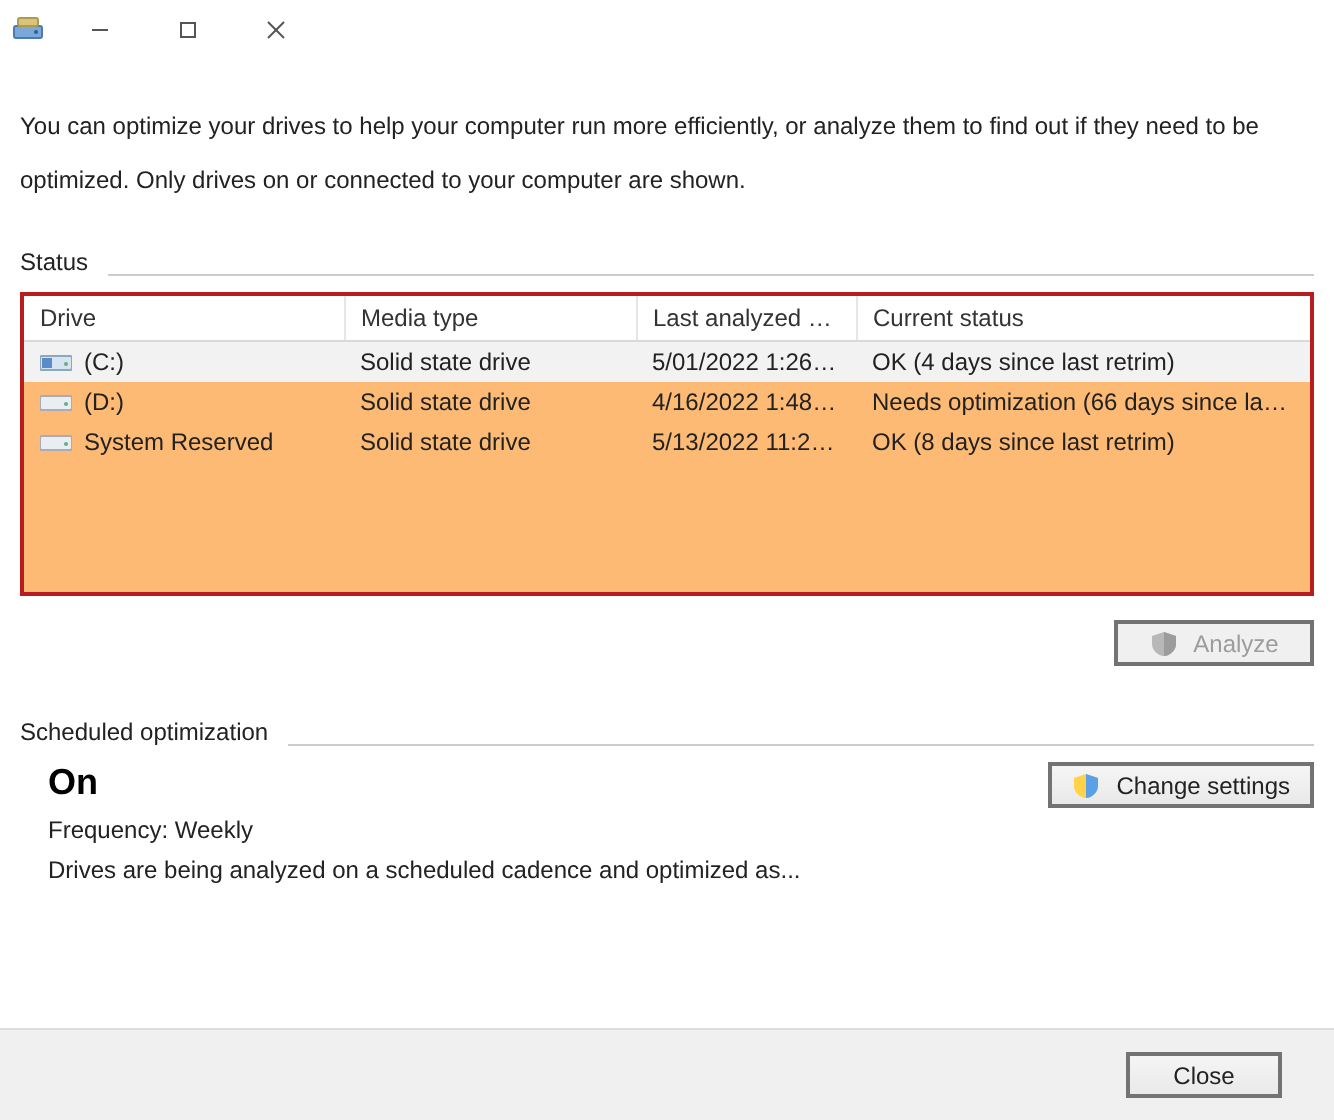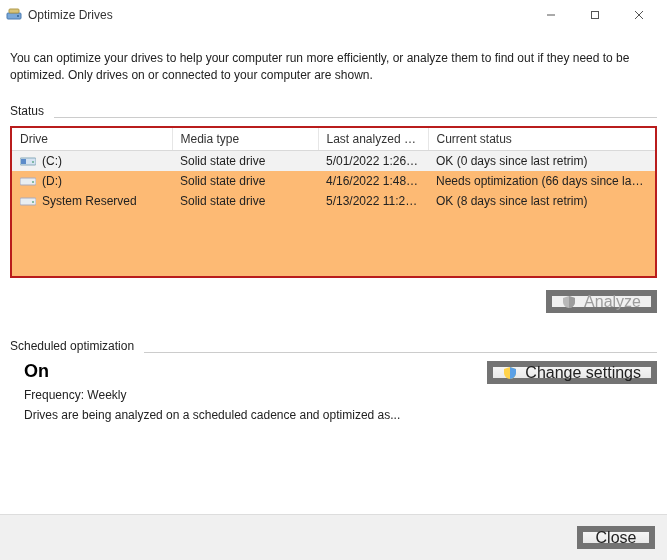--- a/index.html
+++ b/index.html
@@ -32,21 +32,21 @@
     width: 44px; height: 30px;
     display: flex; align-items: center; justify-content: center;
     color: #555;
   }
   .win-btn svg { width: 10px; height: 10px; }
   .content {
     padding: 8px 10px 0 10px;
   }
   .desc {
     font-size: 12px;
-    line-height: 17px;
+    line-height: 27px;
     margin: 12px 0 20px 0;
     color: #222;
   }
   .section-header {
     display: flex; align-items: flex-end;
     margin-bottom: 8px;
   }
   .section-header .label { font-size: 12px; color: #222; margin-right: 10px;}
   .section-header .rule {
     flex: 1; height: 1px; background: #ccc;
@@ -95,25 +95,25 @@
   .col-status { width: auto; }
 
   .btn-row {
     display: flex; justify-content: flex-end;
     gap: 8px;
     margin: 12px 0 26px 0;
   }
   .btn {
     min-width: 100px;
     height: 23px;
-    border: 6px solid #737373;
+    border: 2px solid #737373;
     background: linear-gradient(#f5f5f5,#e9e9e9);
     display: flex; align-items: center; justify-content: center;
     gap: 8px;
-    font-size: 16px;
+    font-size: 12px;
     color: #222;
     padding: 0 10px;
     cursor: default;
   }
   .btn.disabled {
     color: #9c9c9c;
     background: #f0f0f0;
   }
   .shield {
     width: 14px; height: 14px;
@@ -128,36 +128,35 @@
   .sched-on { font-weight: 600; font-size: 18px; margin-bottom: 6px; }
   .sched-line { font-size: 12px; margin-bottom: 6px; color: #222; }
 
   .footer {
     position: absolute;
     left: 0; right: 0; bottom: 0;
     height: 46px;
     background: #f0f0f0;
     border-top: 1px solid #ddd;
     display: flex; align-items: center; justify-content: flex-end;
-    padding: 0 12px;
+    padding: 0 26px;
   }
   .footer .btn { min-width: 78px; }
 </style>
 </head>
 <body>
 
 <div class="titlebar">
   <span class="app-icon">
     <svg viewBox="0 0 16 16">
       <rect x="1" y="6" width="14" height="6" rx="1" fill="#7aa8d8" stroke="#4b7ab0"></rect>
       <rect x="3" y="2" width="10" height="4" rx="1" fill="#d8c47a" stroke="#b09a4b"></rect>
       <circle cx="12" cy="9" r="1" fill="#2f5f93"></circle>
     </svg>
   </span>
-  <span class="title">Optimize Drives</span>
   <div class="win-controls">
     <div class="win-btn">
       <svg viewBox="0 0 10 10">
           <line x1="1" y1="5" x2="9" y2="5" stroke="#555" stroke-width="1"></line>
         </svg>
     </div>
     <div class="win-btn">
       <svg viewBox="0 0 10 10">
           <rect x="1.5" y="1.5" width="7" height="7" fill="none" stroke="#555" stroke-width="1"></rect>
         </svg>
@@ -204,21 +203,21 @@
                     <rect x="0" y="4" width="16" height="7" rx="1" fill="#d6e4f2" stroke="#8ab"></rect>
                     <rect x="1" y="5" width="5" height="5" fill="#5b8bc9"></rect>
                     <circle cx="13" cy="8" r="1" fill="#6a8"></circle>
                   </svg>
               </span>
               <span>(C:)</span>
             </span>
           </td>
           <td>Solid state drive</td>
           <td>5/01/2022 1:26 PM</td>
-          <td>OK (0 days since last retrim)</td>
+          <td>OK (4 days since last retrim)</td>
         </tr>
         <tr>
           <td>
             <span class="drive-cell">
               <span class="drive-icon">
                 <svg viewBox="0 0 16 14">
                     <rect x="0" y="4" width="16" height="7" rx="1" fill="#e9eef3" stroke="#aab"></rect>
                     <circle cx="13" cy="8" r="1" fill="#6a8"></circle>
                   </svg>
               </span>

